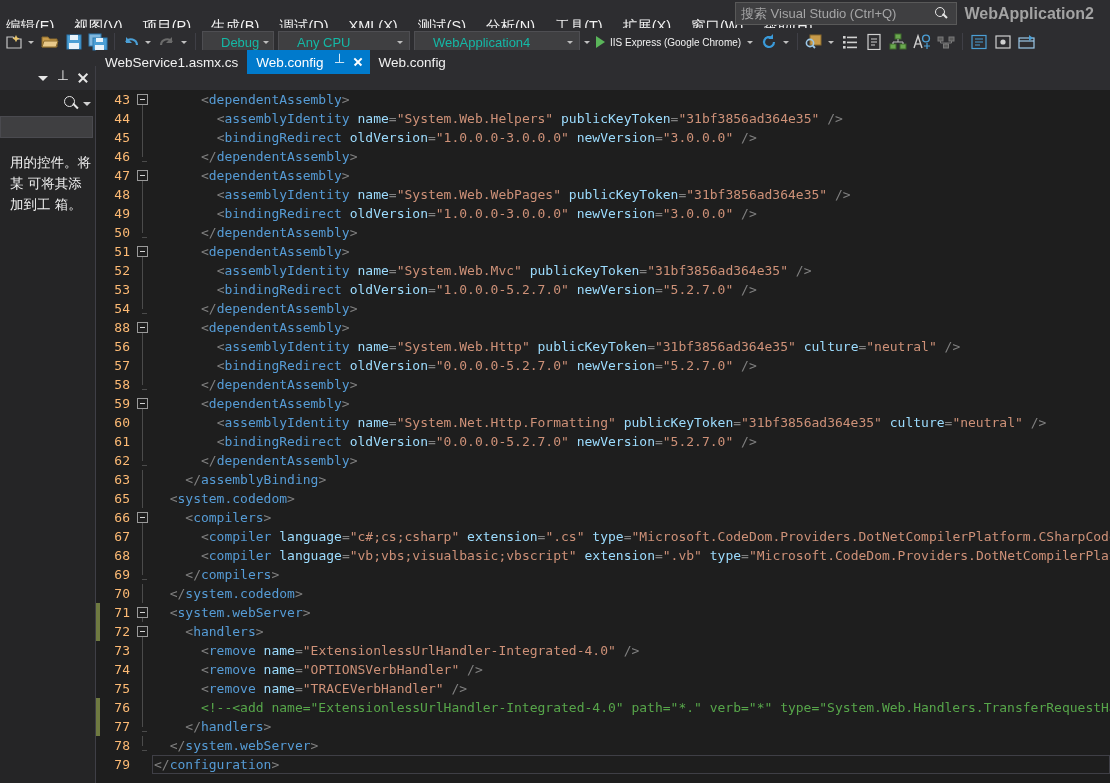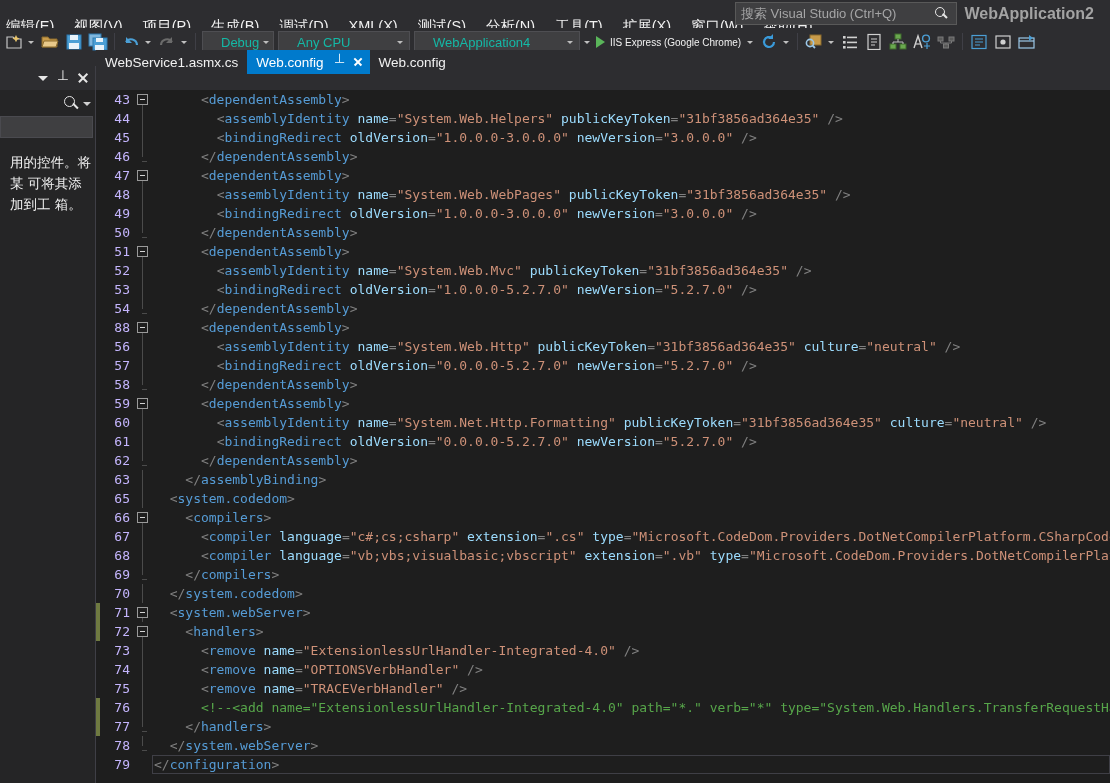--- a/index.html
+++ b/index.html
@@ -171,21 +171,21 @@
     background: #1e1e1e; overflow: hidden;
   }
   .code-row {
     position: relative; height: 19px; display: flex; align-items: stretch;
     white-space: pre; font-family: "DejaVu Sans Mono", monospace; font-size: 13px;
   }
   .changebar { width: 4px; flex: none; background: transparent; }
   .changebar.modified { background: #6f7a41; }
   .lineno {
     width: 34px; flex: none; text-align: right; padding-right: 4px;
-    color: #c4b5fd; font-family: "DejaVu Sans Mono", monospace; font-size: 13px;
+    color: #fdba74; font-family: "DejaVu Sans Mono", monospace; font-size: 13px;
     line-height: 19px; user-select: none;
   }
   .foldcol { width: 18px; flex: none; position: relative; }
   .fold-line {
     position: absolute; left: 8px; top: 0; bottom: 0; width: 1px; background: #4b4b4b;
   }
   .fold-line.half-top    { top: 0;  bottom: 9px; }
   .fold-line.half-bottom { top: 9px; bottom: 0; }
   .fold-tick {
     position: absolute; left: 8px; top: 14px; width: 5px; height: 1px; background: #4b4b4b;

